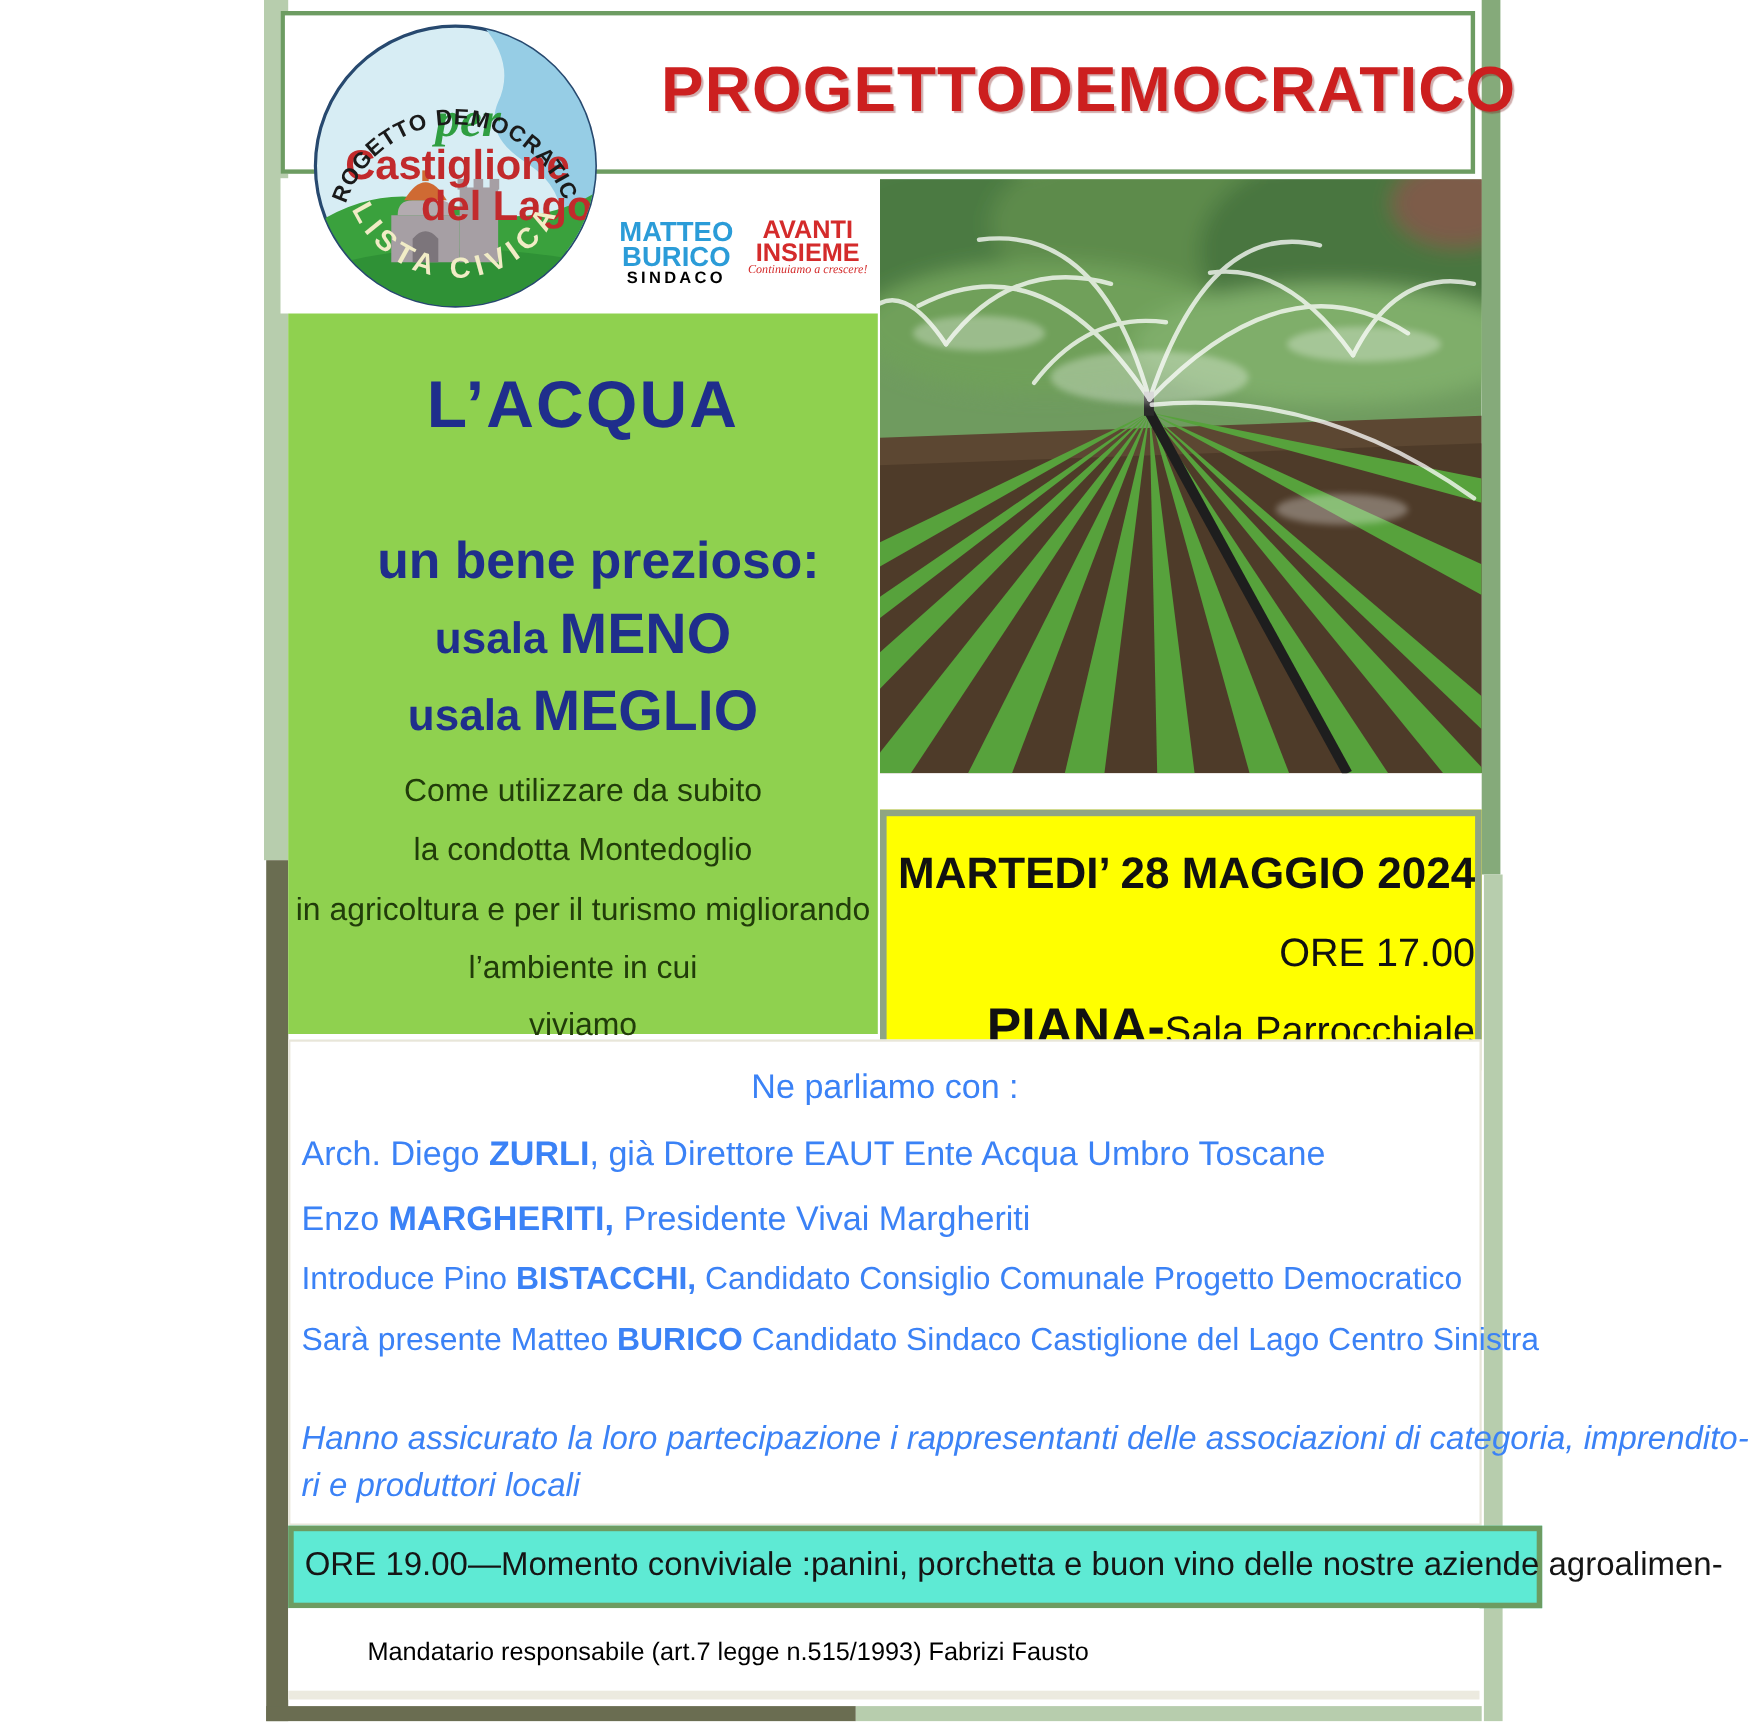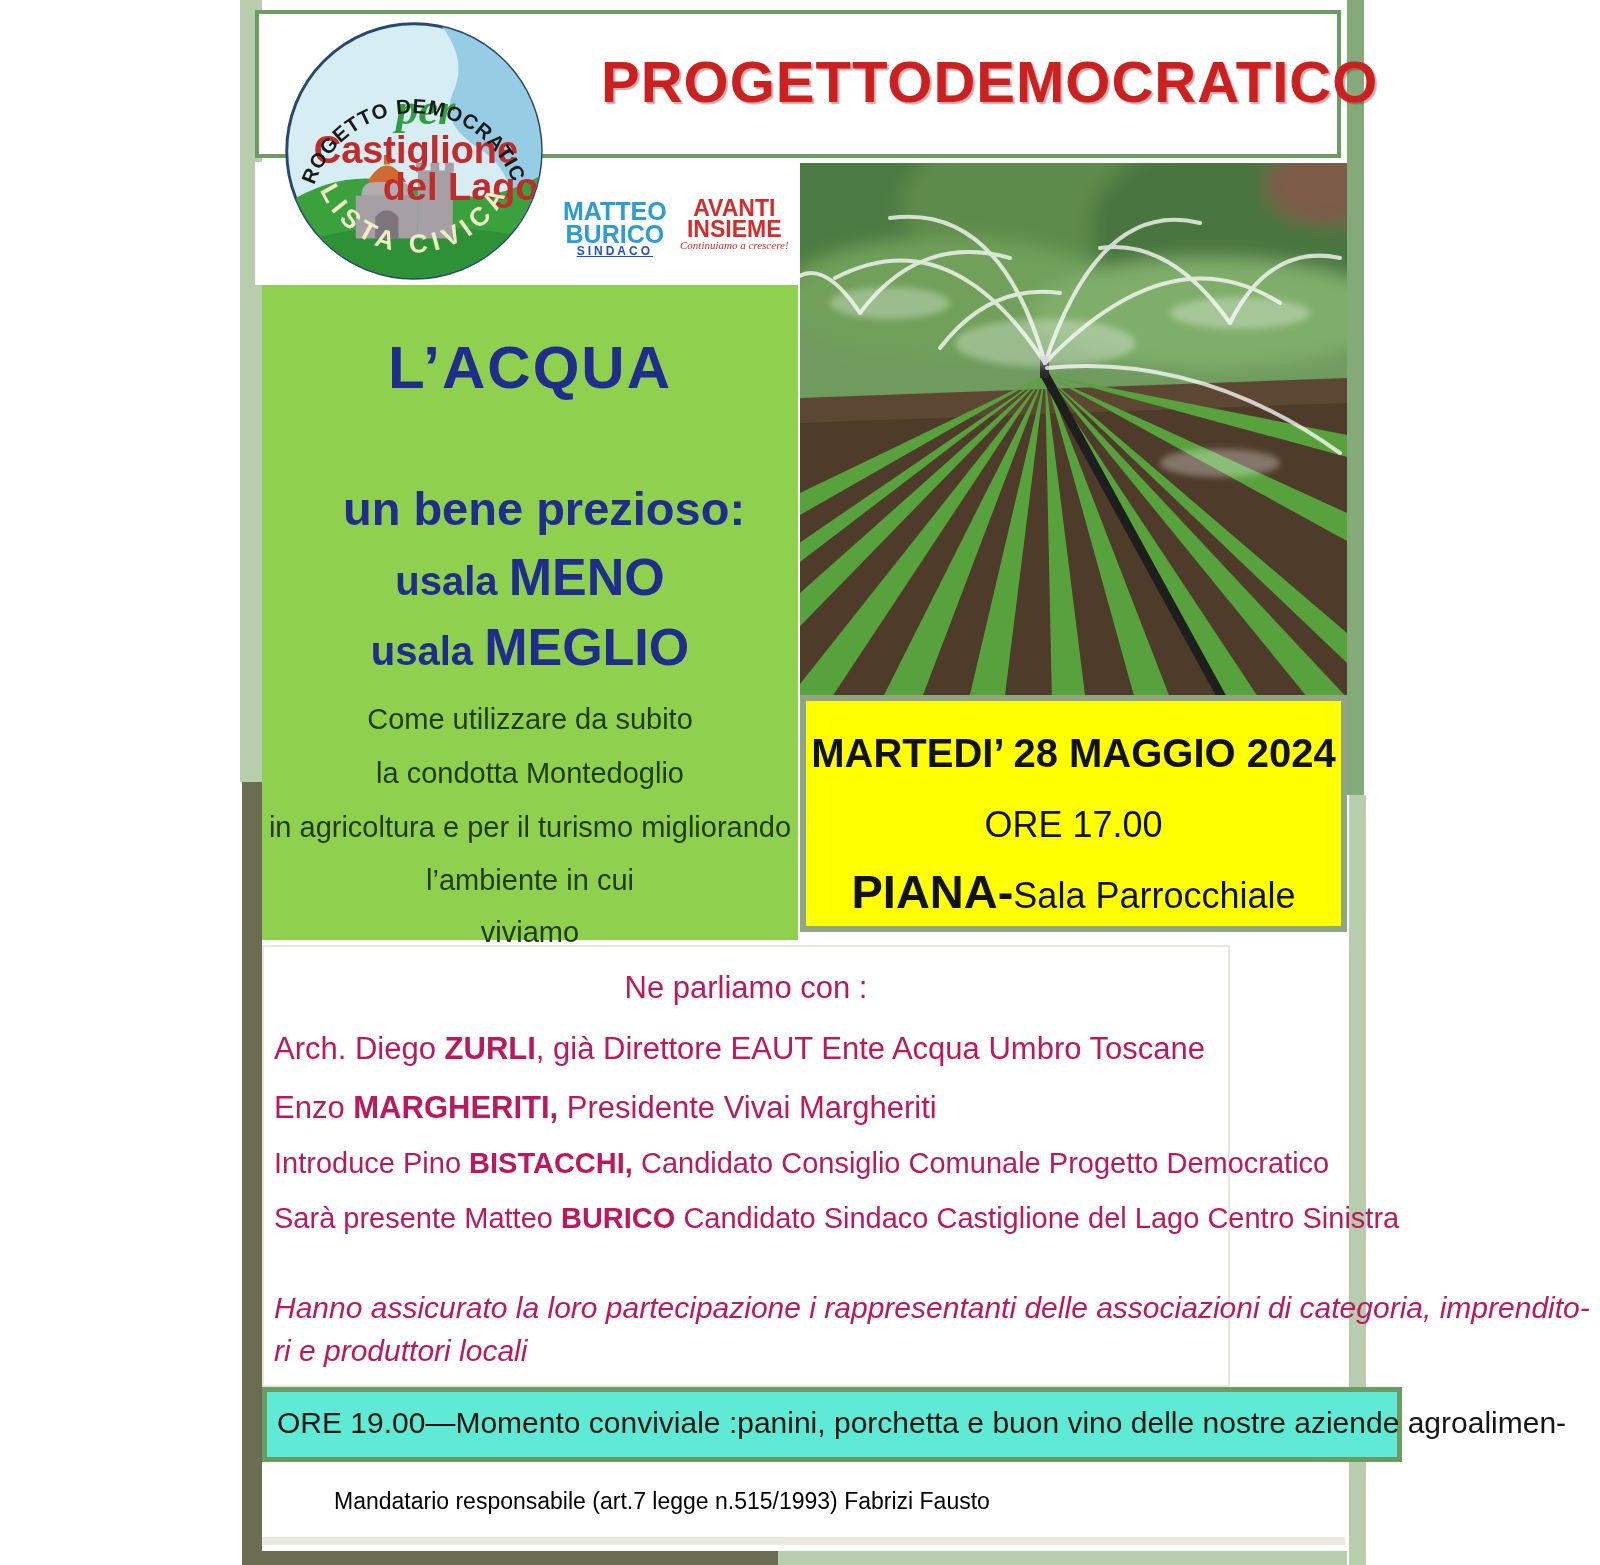--- a/index.html
+++ b/index.html
@@ -9,44 +9,44 @@
   .strip{position:absolute;}
   
   .header-box{position:absolute;left:255px;top:10px;width:1086px;height:148px;
               background:#ffffff;border:4px solid var(--border_green);box-sizing:border-box;}
   .title-row{position:absolute;left:590px;top:48px;width:700px;display:flex;justify-content:space-between;margin-left:11px;}
   .title-word{font-size:58px;font-weight:bold;color:var(--title_red);letter-spacing:1px;
               text-shadow:2px 2px 1px rgba(120,20,20,.35);}
   .logos-box{position:absolute;left:255px;top:162px;width:542px;height:123px;background:#ffffff;}
   .burico{position:absolute;left:563px;top:200px;text-align:center;line-height:.92;}
   .burico .big{font-size:25px;font-weight:bold;color:var(--blue_logo);letter-spacing:0px;}
-  .burico .sub{font-size:12px;color:#1d4ed8;letter-spacing:3px;font-weight:bold;text-decoration:underline;}
+  .burico .sub{font-size:15px;color:#000000;letter-spacing:3px;font-weight:bold;}
   .avanti{position:absolute;left:680px;top:198px;text-align:center;line-height:.92;}
   .avanti .big{font-size:23px;font-weight:bold;color:var(--red_logo);}
   .avanti .sub{font-size:11px;color:var(--red_logo);font-style:italic;font-family:"Liberation Serif",serif;white-space:nowrap;}
   
   .green-box{position:absolute;left:262px;top:285px;width:536px;height:655px;background:var(--green_box);}
   .gb{position:absolute;width:100%;text-align:center;color:var(--navy);}
   .gb-title{top:48px;font-size:60px;font-weight:bold;letter-spacing:2px;}
   .gb-sub{top:196px;font-size:47px;font-weight:bold;padding-left:14px;}
   .gb-usala{font-size:40px;font-weight:bold;}
   .gb-usala .bigword{font-size:52px;}
   .gb-line{font-size:29px;color:var(--dark_text);}
   
   .photo{position:absolute;left:800px;top:163px;width:547px;height:540px;}
   
-  .event-box{position:absolute;left:800px;top:695px;width:547px;height:237px;background:var(--yellow);
-             border:6px solid #8fa583;box-sizing:border-box;text-align:center;color:#111;}
+  .event-box{position:absolute;left:800px;top:736px;width:547px;height:237px;background:var(--yellow);
+             border:6px solid #8fa583;box-sizing:border-box;text-align:right;color:#111;}
   .ev-date{position:absolute;width:100%;top:30px;font-size:40px;font-weight:bold;}
   .ev-time{position:absolute;width:100%;top:103px;font-size:36px;}
   .ev-place{position:absolute;width:100%;top:163px;font-size:36px;}
   .ev-place b{font-size:47px;}
   
-  .speakers-box{position:absolute;left:262px;top:945px;width:968px;height:442px;background:#ffffff;
-                border:2px solid #e8e6d9;box-sizing:border-box;color:#be185d;}
+  .speakers-box{position:absolute;left:262px;top:945px;width:1085px;height:442px;background:#ffffff;
+                border:2px solid #e8e6d9;box-sizing:border-box;color:#3b82f6;}
   .sp-intro{position:absolute;width:100%;top:23px;text-align:center;font-size:31px;}
   .sp-item{position:absolute;left:10px;white-space:nowrap;}
   .sp-note{position:absolute;left:10px;font-style:italic;font-size:30px;white-space:nowrap;}
   
   .ore19-box{position:absolute;left:262px;top:1387px;width:1140px;height:75px;background:#5eead4;
              border:5px solid var(--border_green);box-sizing:border-box;}
   .ore19-text{position:absolute;left:10px;top:14px;font-size:30px;color:#151515;white-space:nowrap;}
   .mandatario-box{position:absolute;left:262px;top:1462px;width:1083px;height:83px;background:#ffffff;
                   border-bottom:8px solid #eceadf;box-sizing:border-box;}
   .mandatario-text{position:absolute;left:72px;top:26px;font-size:23px;color:#000000;}

